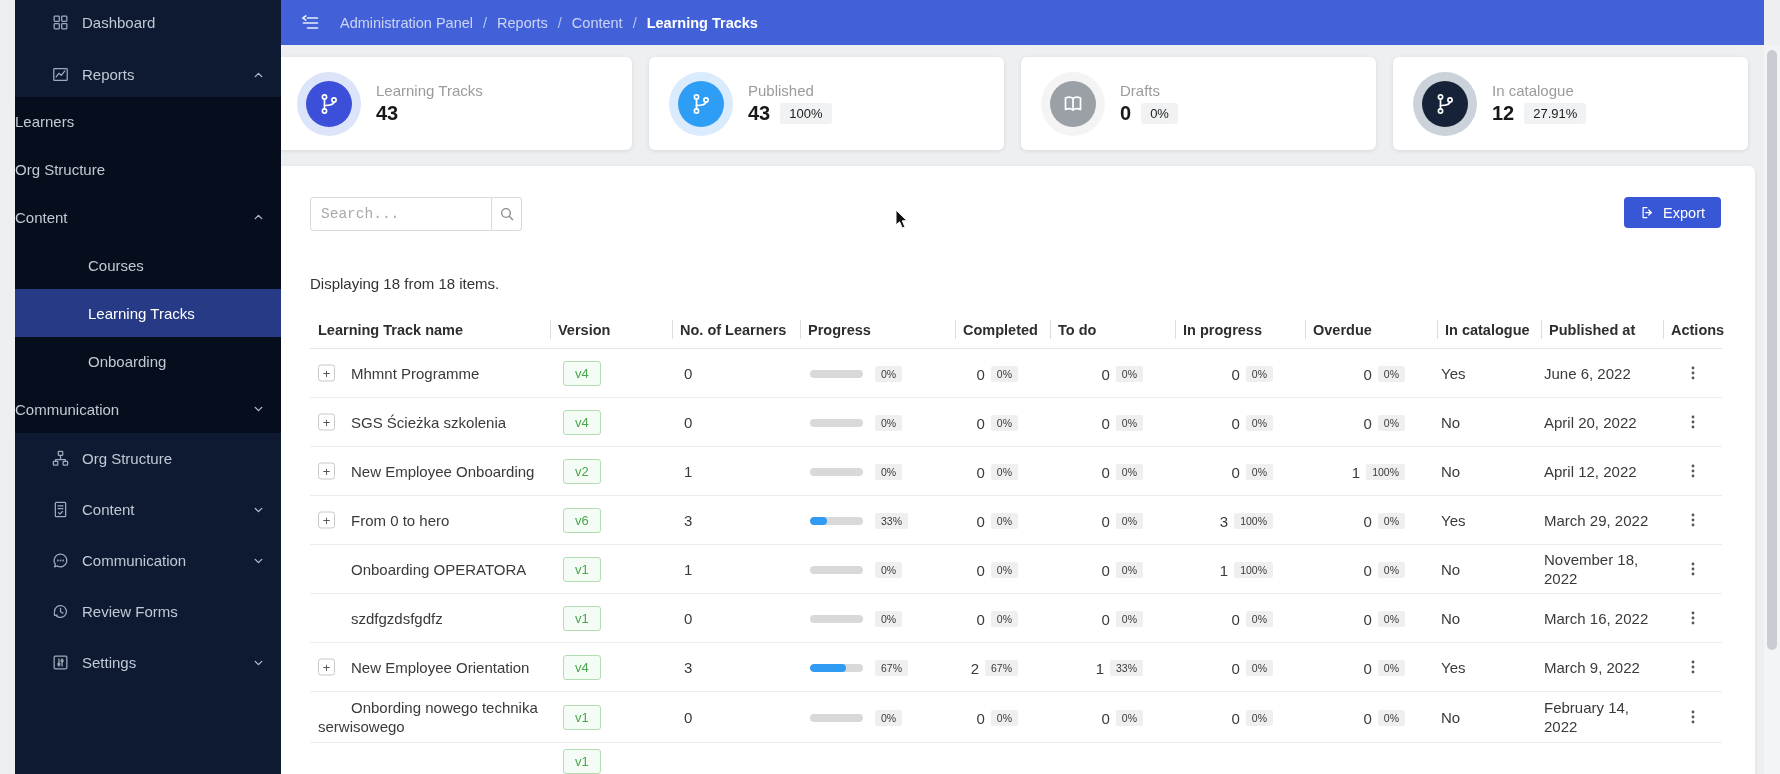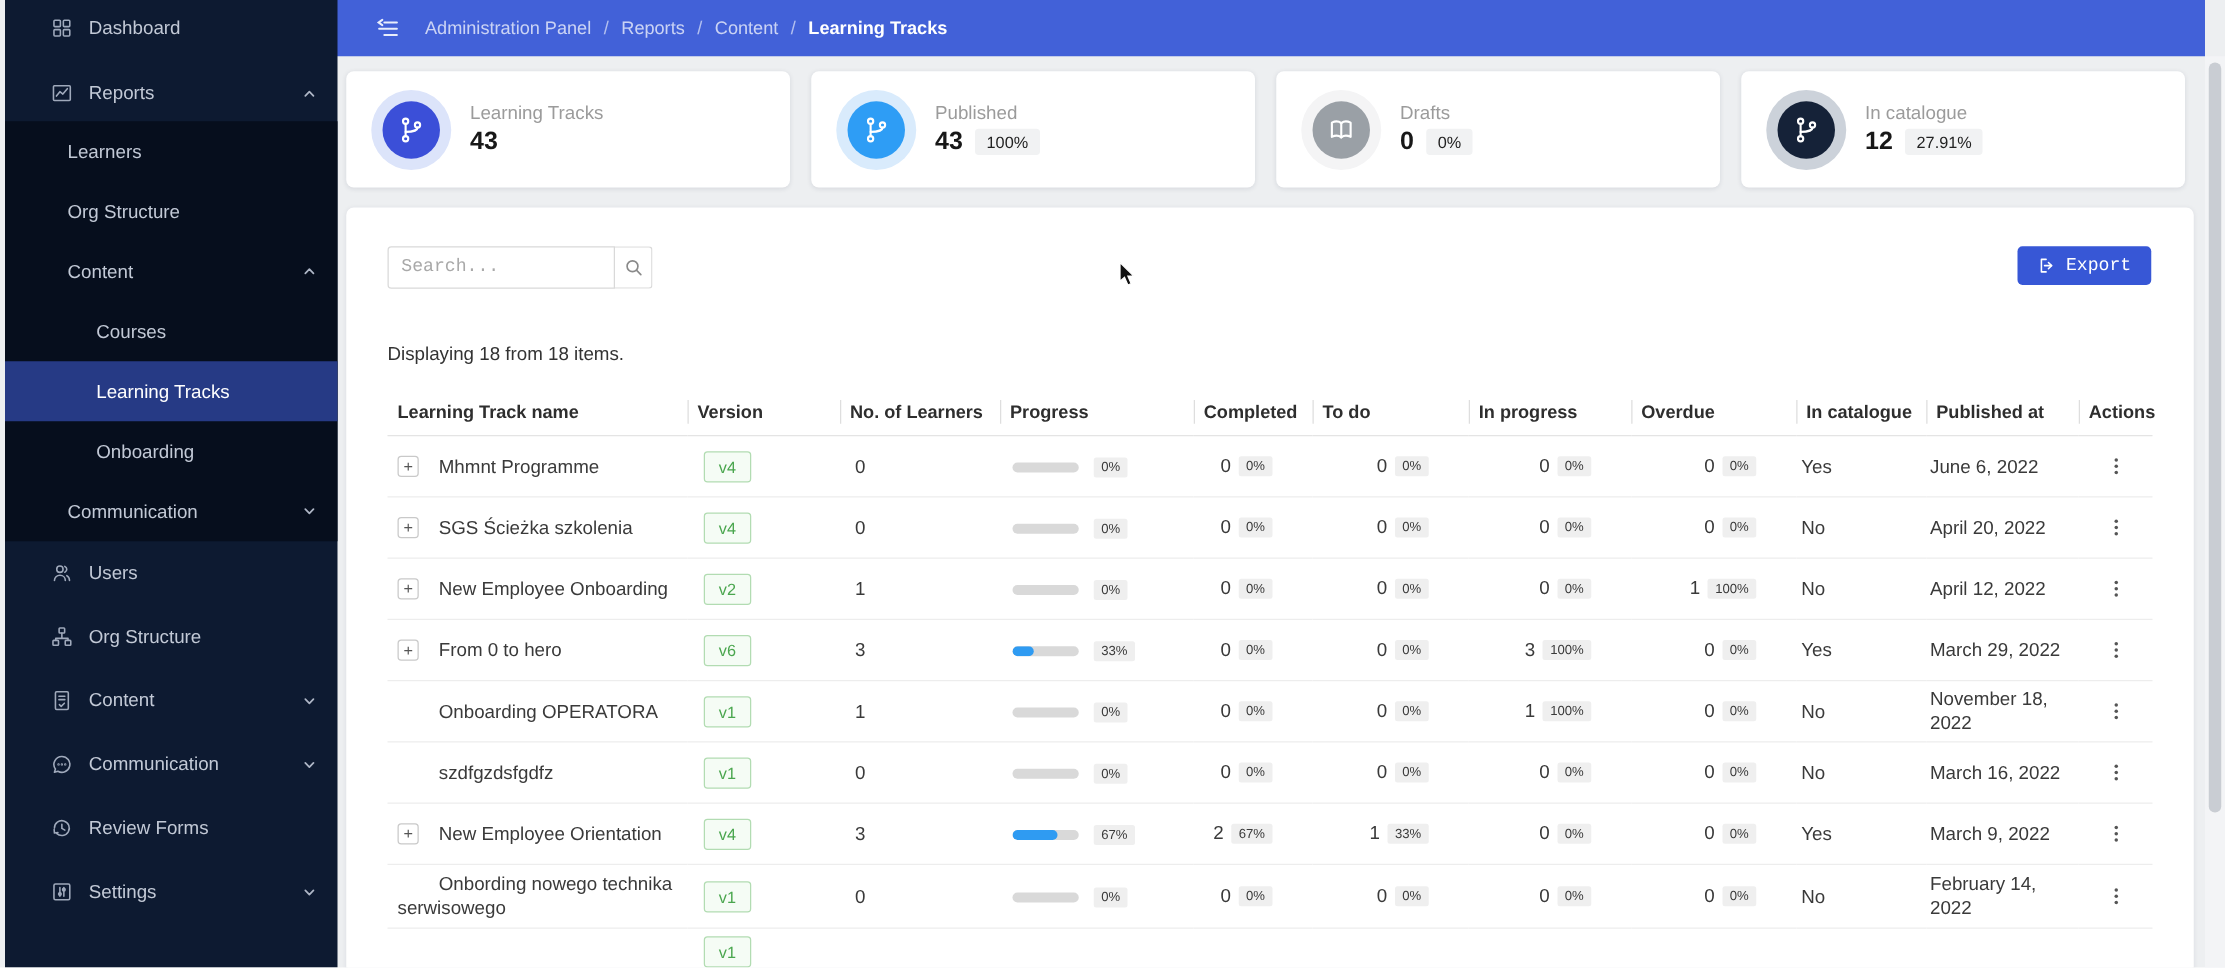--- a/index.html
+++ b/index.html
@@ -2,29 +2,29 @@
 <html><head>
 <meta charset="utf-8">
 <style>
   html,body{margin:0;padding:0}
   body{
     width:1780px;height:774px;overflow:hidden;position:relative;
     font-family:"Liberation Sans","DejaVu Sans",sans-serif;
     background:#edeff1;
   }
   
-  .sidebar{position:absolute;left:4px;top:0;width:266px;height:774px;background:#0d1a31;z-index:5}
+  .sidebar{position:absolute;left:15px;top:0;width:266px;height:774px;background:#0d1a31;z-index:5}
   .side-item{display:flex;align-items:center;color:#c2c9d6;font-size:15px;cursor:pointer;position:relative;height:48px}
   .g-top{height:45px}
   .g-top.mt{margin-top:7px}
   .g-main{height:51px}
   .submenu{background:#060e1d;padding:0}
   .side-item .ico{width:20px;height:20px;margin-left:35px;margin-right:12px;flex:none;display:flex;align-items:center;justify-content:center;color:#9fa9bb}
   .side-item .ico svg{width:19px;height:19px}
-  .lvl1{padding-left:50px}
+  .lvl1{}
   .lvl2{padding-left:73px}
   .side-item.selected{background:#263a85;color:#fff}
   .chev{position:absolute;right:16px;top:50%;transform:translateY(-50%);color:#aeb6c6;display:flex}
   .cnt{background:#3e66f0;color:#fff;border-radius:50%;width:23px;height:23px;display:flex;align-items:center;justify-content:center;font-size:13px;margin-left:15px;flex:none}
   
   .topbar{position:absolute;left:266px;top:0;width:1498px;height:45px;background:#4261d8;display:flex;align-items:center;z-index:4}
   .menu-fold{margin-left:34px;margin-right:20px;color:#e8edfb;display:flex;cursor:pointer}
   .breadcrumb{display:flex;align-items:center;font-size:14.5px}
   .bc-link{color:rgba(255,255,255,.72);cursor:pointer}
   .bc-sep{color:rgba(255,255,255,.6);margin:0 10px}
@@ -38,21 +38,21 @@
   .cval-row{display:flex;align-items:center;gap:10px}
   .cval{font-size:20px;font-weight:700;color:#181818}
   .cbadge{background:#f1f2f3;color:#222;font-size:13px;padding:3px 9px;border-radius:3px}
   
   .panel{position:absolute;left:277px;top:166px;width:1478px;height:640px;background:#fff;border-radius:6px;box-shadow:0 1px 4px rgba(20,30,60,.08);padding:31px 0 0 33px;box-sizing:border-box;z-index:3}
   .toolbar{display:flex;justify-content:space-between;align-items:flex-start;padding-right:34px;margin-bottom:44px}
   .search-group{display:flex}
   .search-input{width:160px;height:32px;border:1px solid #d9d9d9;border-radius:3px 0 0 3px;padding:0 10px;font-size:14.5px;color:#444;outline:none;font-family:Liberation Mono, monospace}
   .search-input::placeholder{color:#a9a9a9}
   .search-btn{width:30px;height:34px;border:1px solid #d9d9d9;border-left:none;border-radius:0 3px 3px 0;background:#fff;display:flex;align-items:center;justify-content:center;cursor:pointer;color:#8a8a8a}
-  .export-btn{height:31px;background:#3757d6;color:#fff;border:none;border-radius:4px;font-size:14.5px;display:flex;align-items:center;gap:8px;padding:0 16px;cursor:pointer;font-family:Liberation Mono, monospace}
+  .export-btn{height:31px;background:#3757d6;color:#fff;border:none;border-radius:4px;font-size:14.5px;display:flex;align-items:center;gap:8px;padding:0 16px;cursor:pointer;font-family:Liberation Sans, sans-serif}
   .summary{font-size:15px;color:#333;margin-bottom:20px}
   
   table{border-collapse:collapse;table-layout:fixed;width:1412px}
   th{font-size:14.5px;color:#2e2e2e;font-weight:700;text-align:left;padding:10px 8px;border-bottom:1px solid #e4e4e4;position:relative;white-space:nowrap}
   th:not(:first-child)::before{content:'';position:absolute;left:0;top:8px;height:19px;width:1px;background:#dedede}
   th.r{text-align:left;padding-right:8px}
   th.c{text-align:center}
   td{font-size:15px;color:#3a3a3a;border-bottom:1px solid #ededed;height:48px;padding:0 8px;vertical-align:middle}
   td.r{text-align:right;padding-right:32px}
   .c-name{position:relative;padding-left:8px}
@@ -134,31 +134,20 @@
         <span class="chev">
           <svg width="13" height="13" viewBox="0 0 24 24" fill="none" stroke="currentColor" stroke-width="2.6" stroke-linecap="round" stroke-linejoin="round">
             <polyline points="6,9 12,15 18,9"></polyline>
           </svg>
         </span>
       </div>
     </div>
     <div class="side-item lvl0 g-main">
       <span class="ico">
         <svg viewBox="0 0 24 24" fill="none" stroke="currentColor" stroke-width="1.6" stroke-linecap="round" stroke-linejoin="round">
-          <circle cx="10" cy="8" r="3.2"></circle>
-          <path d="M4.5 19.5c0-3.2 2.4-5.3 5.5-5.3s5.5 2.1 5.5 5.3"></path>
-          <path d="M15 5.2a3.2 3.2 0 0 1 0 5.9"></path>
-          <path d="M17 14.6c1.7.8 2.7 2.6 2.7 4.9"></path>
-        </svg>
-      </span>
-      <span class="lbl">Users</span>
-    </div>
-    <div class="side-item lvl0 g-main">
-      <span class="ico">
-        <svg viewBox="0 0 24 24" fill="none" stroke="currentColor" stroke-width="1.6" stroke-linecap="round" stroke-linejoin="round">
           <rect x="9.2" y="3" width="5.6" height="5" rx="0.8"></rect>
           <rect x="3" y="15.5" width="5.6" height="5" rx="0.8"></rect>
           <rect x="15.4" y="15.5" width="5.6" height="5" rx="0.8"></rect>
           <path d="M12 8v3.5M5.8 15.5v-2h12.4v2M12 11.5v2"></path>
         </svg>
       </span>
       <span class="lbl">Org Structure</span>
     </div>
     <div class="side-item lvl0 g-main">
       <span class="ico">

